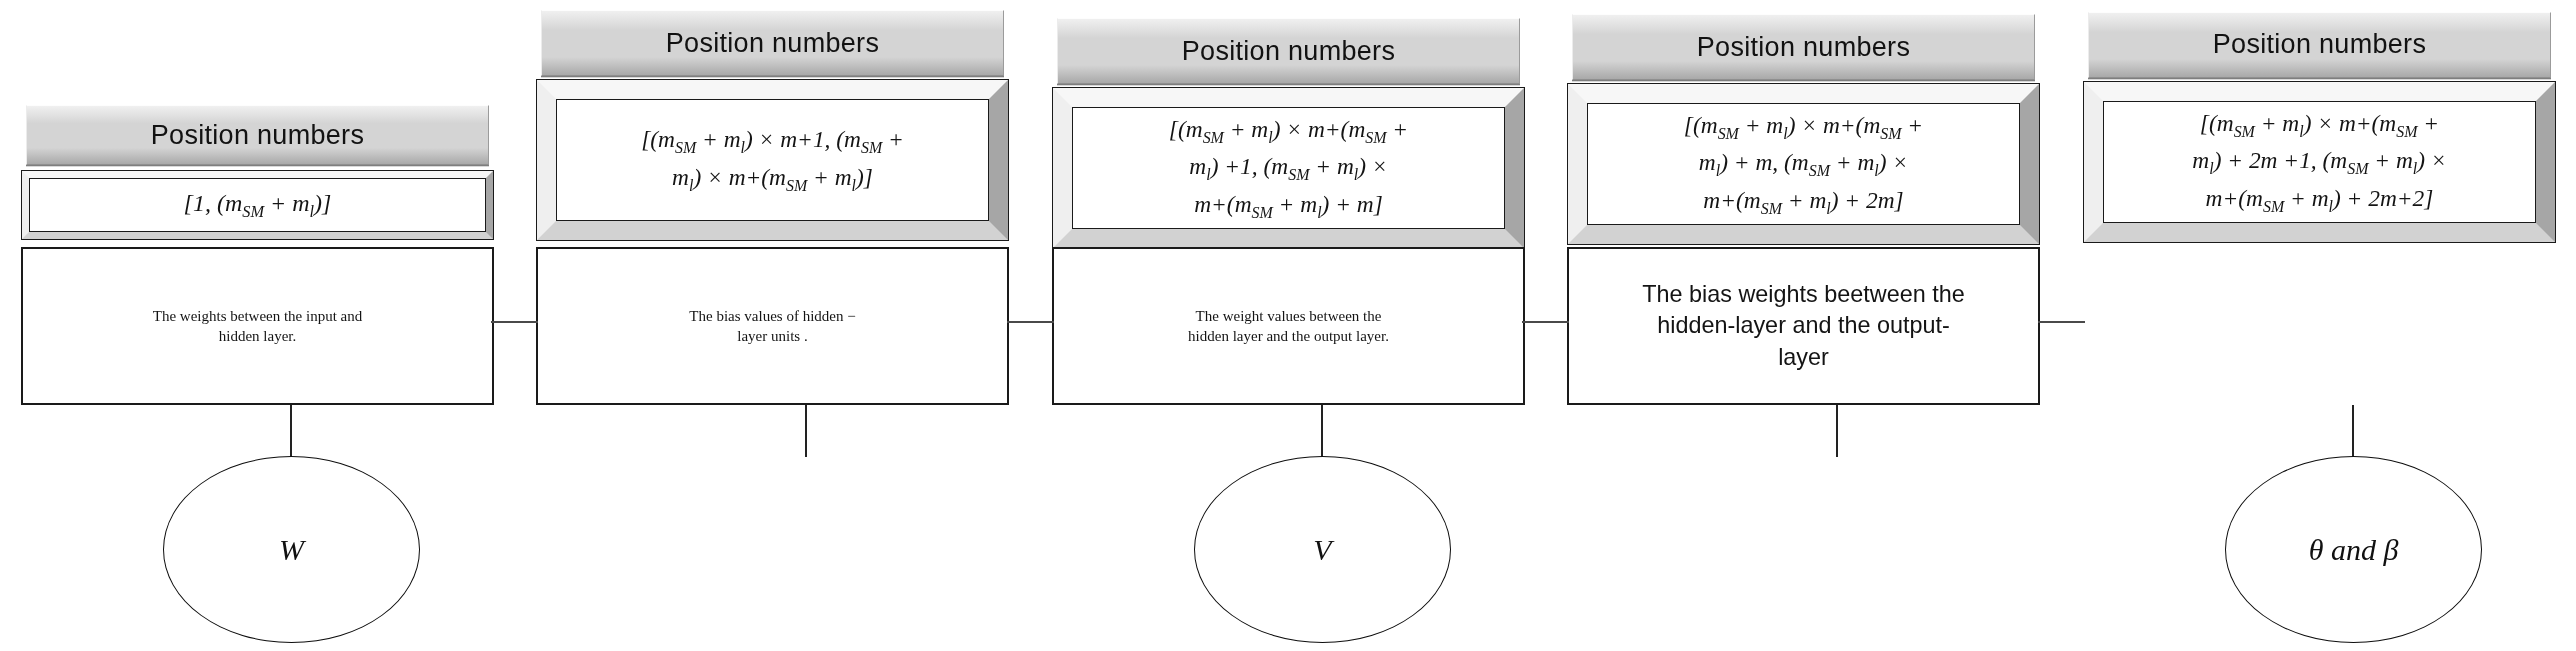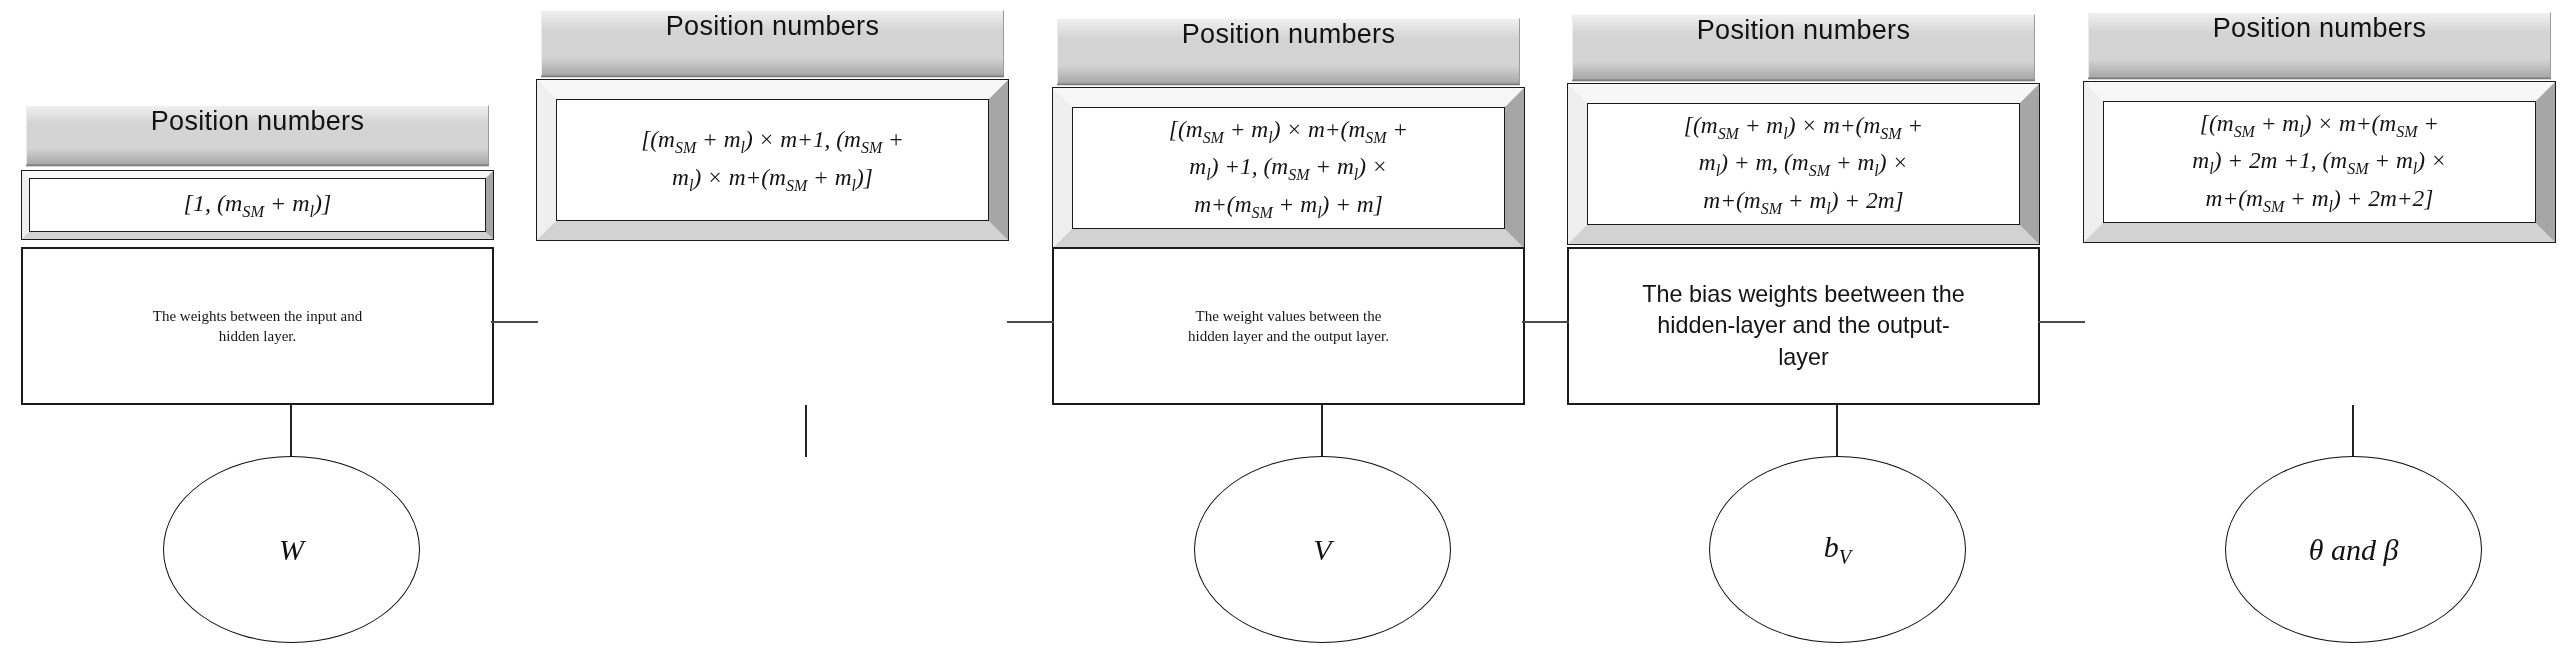--- a/index.html
+++ b/index.html
@@ -31,21 +31,21 @@
 
   
   .hdr{
     position:absolute;left:5.2px;right:5.2px;
     top:var(--hd-top);height:var(--hd-h);
     background:linear-gradient(180deg,var(--c-hdr-top) 0%,var(--c-hdr-mid) 30%,var(--c-hdr-mid) 72%,var(--c-hdr-bot) 100%);
     border:1.9px solid #bfbfbf;
     border-top-color:#fdfdfd;border-left-color:#ececec;
     border-right-color:#9b9b9b;border-bottom-color:#8f8f8f;
     box-shadow:0 1.3px 0 #7e7e7e;
-    display:flex;justify-content:center;
+    display:flex;align-items:center;justify-content:center;
     font-family:"Liberation Sans", sans-serif;
     font-size:27px;color:#121212;letter-spacing:0.3px;
   }
 
   
   .frame{
     position:absolute;left:0;right:0;
     top:var(--fr-top);height:var(--fr-h);
     border:1.9px solid var(--c-line);
     background:#fff;
@@ -141,20 +141,24 @@
   <div class="hdr">
     <span>Position numbers</span>
   </div>
   <div class="frame">
     <div class="bevel">
       <div class="panel">
         <div class="formula">[(m<sub>SM</sub> + m<sub>l</sub>) × m+1, (m<sub>SM</sub> +<br>m<sub>l</sub>) × m+(m<sub>SM</sub> + m<sub>l</sub>)]</div>
       </div>
     </div>
   </div>
+  <div class="desc desc-serif">
+    <div class="dtext">The bias values of hidden −
+layer units .</div>
+  </div>
   <div class="vline"></div>
 </div>
 
 <div class="col col-3">
   <div class="hdr">
     <span>Position numbers</span>
   </div>
   <div class="frame">
     <div class="bevel">
       <div class="panel">
@@ -182,23 +186,20 @@
         <div class="formula">[(m<sub>SM</sub> + m<sub>l</sub>) × m+(m<sub>SM</sub> +<br>m<sub>l</sub>) + m, (m<sub>SM</sub> + m<sub>l</sub>) ×<br>m+(m<sub>SM</sub> + m<sub>l</sub>) + 2m]</div>
       </div>
     </div>
   </div>
   <div class="desc desc-sans">
     <div class="dtext">The bias weights beetween the
 hidden-layer and the output-
 layer</div>
   </div>
   <div class="vline"></div>
-  <div class="ellipse">
-    <span class="elabel">b<sub>V</sub></span>
-  </div>
 </div>
 
 <div class="col col-5">
   <div class="hdr">
     <span>Position numbers</span>
   </div>
   <div class="frame">
     <div class="bevel">
       <div class="panel">
         <div class="formula">[(m<sub>SM</sub> + m<sub>l</sub>) × m+(m<sub>SM</sub> +<br>m<sub>l</sub>) + 2m +1, (m<sub>SM</sub> + m<sub>l</sub>) ×<br>m+(m<sub>SM</sub> + m<sub>l</sub>) + 2m+2]</div>

